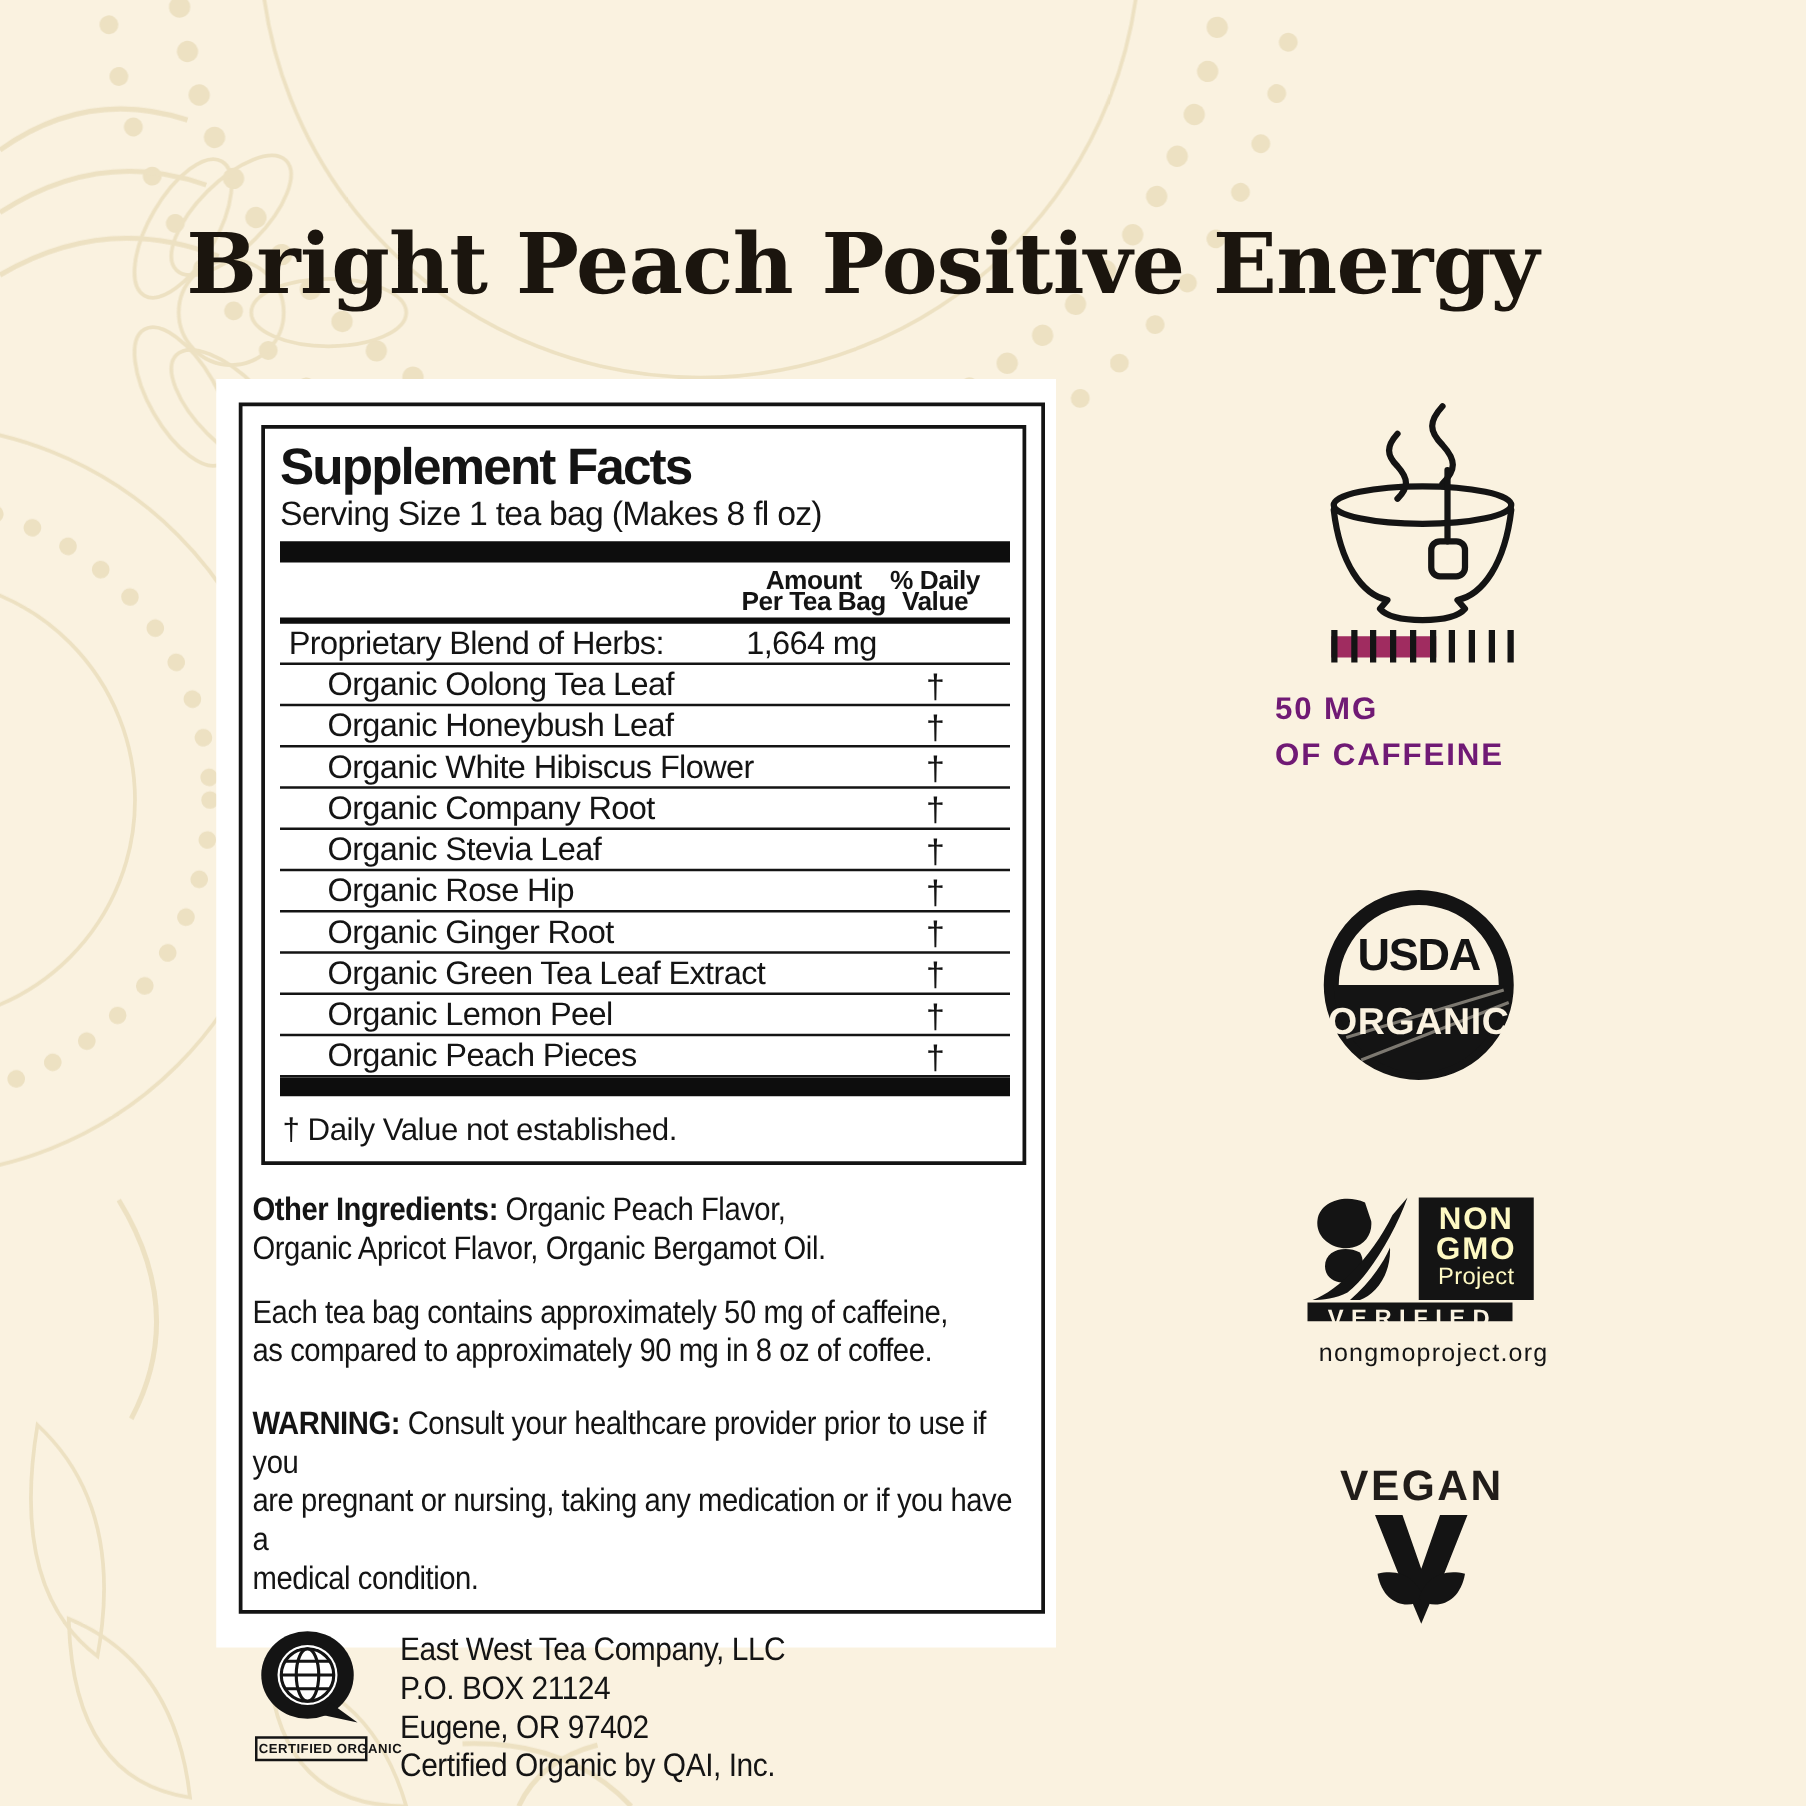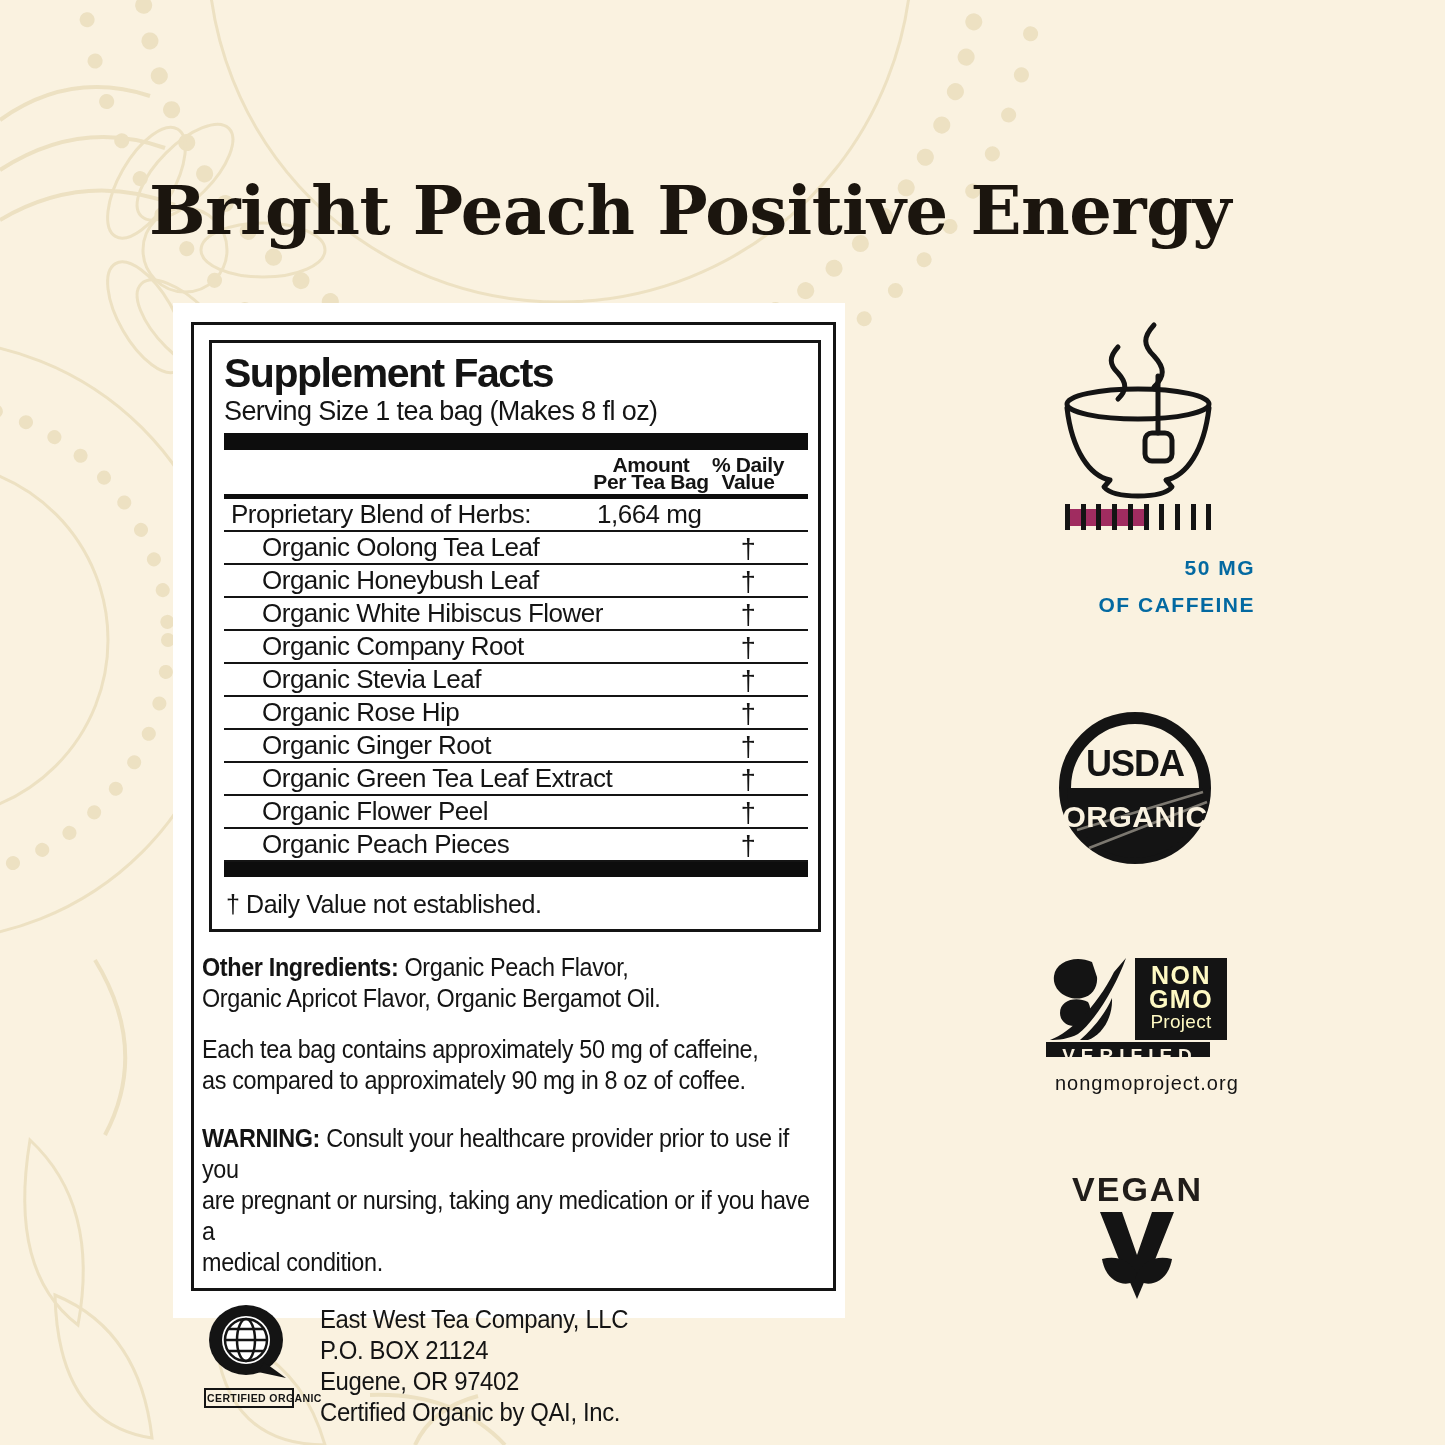--- a/index.html
+++ b/index.html
@@ -54,22 +54,22 @@
     padding:2px 1px;margin-top:4px;white-space:nowrap;color:#141414;
   }
   .addr{font-size:26px;line-height:31px;letter-spacing:-0.4px;white-space:pre-line;transform:scaleX(0.92);transform-origin:0 0;}
 
   
   .cup{position:absolute;left:1048px;top:320px;z-index:1;}
   .meter{position:absolute;left:1063px;top:504px;width:150px;height:28px;z-index:1;}
   .meter-bar{position:absolute;left:2px;top:5px;height:17px;}
   .meter .tick{position:absolute;top:0;width:5px;height:26px;background:#141414;}
   .caffeine-text{
-    position:absolute;left:1020px;top:549px;width:235px;z-index:1;text-align:right;
-    font-size:21px;font-weight:bold;letter-spacing:1.5px;line-height:37px;color:#0369a1;
+    position:absolute;left:1020px;top:549px;width:235px;z-index:1;text-align:left;
+    font-size:25px;font-weight:bold;letter-spacing:1.5px;line-height:37px;color:#701a75;
   }
   .usda{position:absolute;left:1057px;top:708px;z-index:1;}
   .nongmo{position:absolute;left:1046px;top:958px;width:185px;z-index:1;}
   .ng-box{position:absolute;left:89px;top:0;width:92px;height:82px;background:#141414;color:#fef9c3;text-align:center;}
   .ng-box .l1,.ng-box .l2{font-size:25px;font-weight:bold;letter-spacing:1.5px;line-height:24px;}
   .ng-box .l1{margin-top:5px;}
   .ng-box .l3{font-size:19px;line-height:21px;letter-spacing:0.3px;}
   .ng-bar{position:absolute;left:0;top:84px;width:164px;height:15px;background:#141414;color:#faf2e0;
     font-size:19px;font-weight:bold;letter-spacing:6px;text-align:center;line-height:27px;text-indent:4px;}
   .ng-url{position:absolute;left:-8px;top:114px;width:180px;text-align:center;font-size:20px;letter-spacing:1px;color:#141414;font-weight:500;margin-left:17px;}
@@ -129,21 +129,21 @@
       </div>
       <div id="ing-rows">
           <div class="sf-row ing"><span class="name">Organic Oolong Tea Leaf</span><span class="dv-cell">†</span></div>
           <div class="sf-row ing"><span class="name">Organic Honeybush Leaf</span><span class="dv-cell">†</span></div>
           <div class="sf-row ing"><span class="name">Organic White Hibiscus Flower</span><span class="dv-cell">†</span></div>
           <div class="sf-row ing"><span class="name">Organic Company Root</span><span class="dv-cell">†</span></div>
           <div class="sf-row ing"><span class="name">Organic Stevia Leaf</span><span class="dv-cell">†</span></div>
           <div class="sf-row ing"><span class="name">Organic Rose Hip</span><span class="dv-cell">†</span></div>
           <div class="sf-row ing"><span class="name">Organic Ginger Root</span><span class="dv-cell">†</span></div>
           <div class="sf-row ing"><span class="name">Organic Green Tea Leaf Extract</span><span class="dv-cell">†</span></div>
-          <div class="sf-row ing"><span class="name">Organic Flower Peel</span><span class="dv-cell">†</span></div>
+          <div class="sf-row ing"><span class="name">Organic Lemon Peel</span><span class="dv-cell">†</span></div>
           <div class="sf-row ing"><span class="name">Organic Peach Pieces</span><span class="dv-cell">†</span></div>
         </div>
       <div class="bar thick2"></div>
       <div class="sf-foot">† Daily Value not established.</div>
     </div>
 
     <p class="para"><b>Other Ingredients:</b><span> Organic Peach Flavor,
 Organic Apricot Flavor, Organic Bergamot Oil.</span></p>
 
     <p class="para">Each tea bag contains approximately 50 mg of caffeine,

